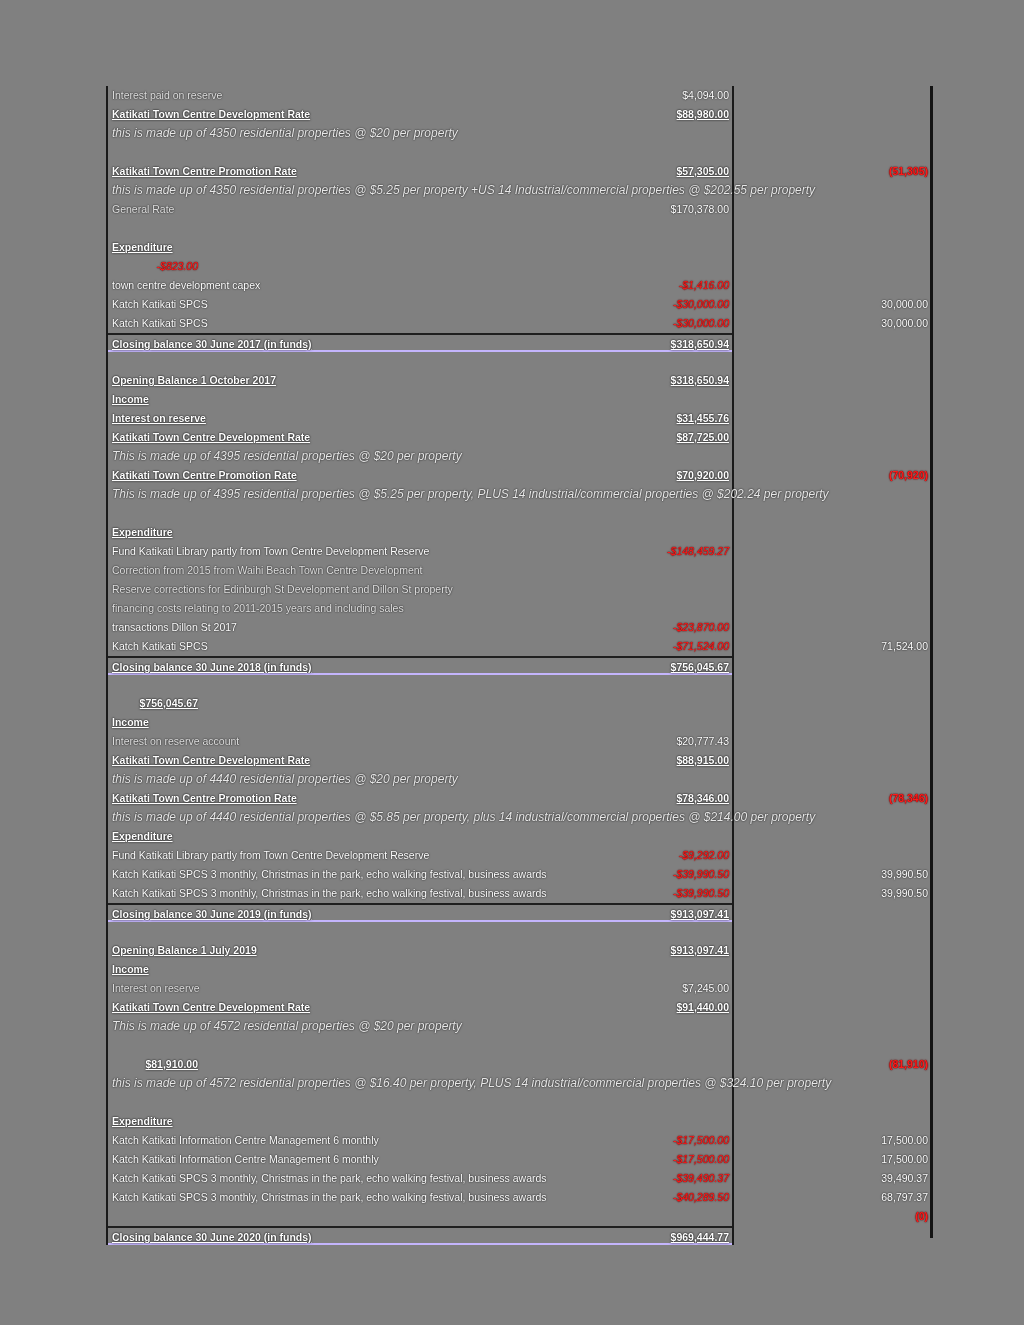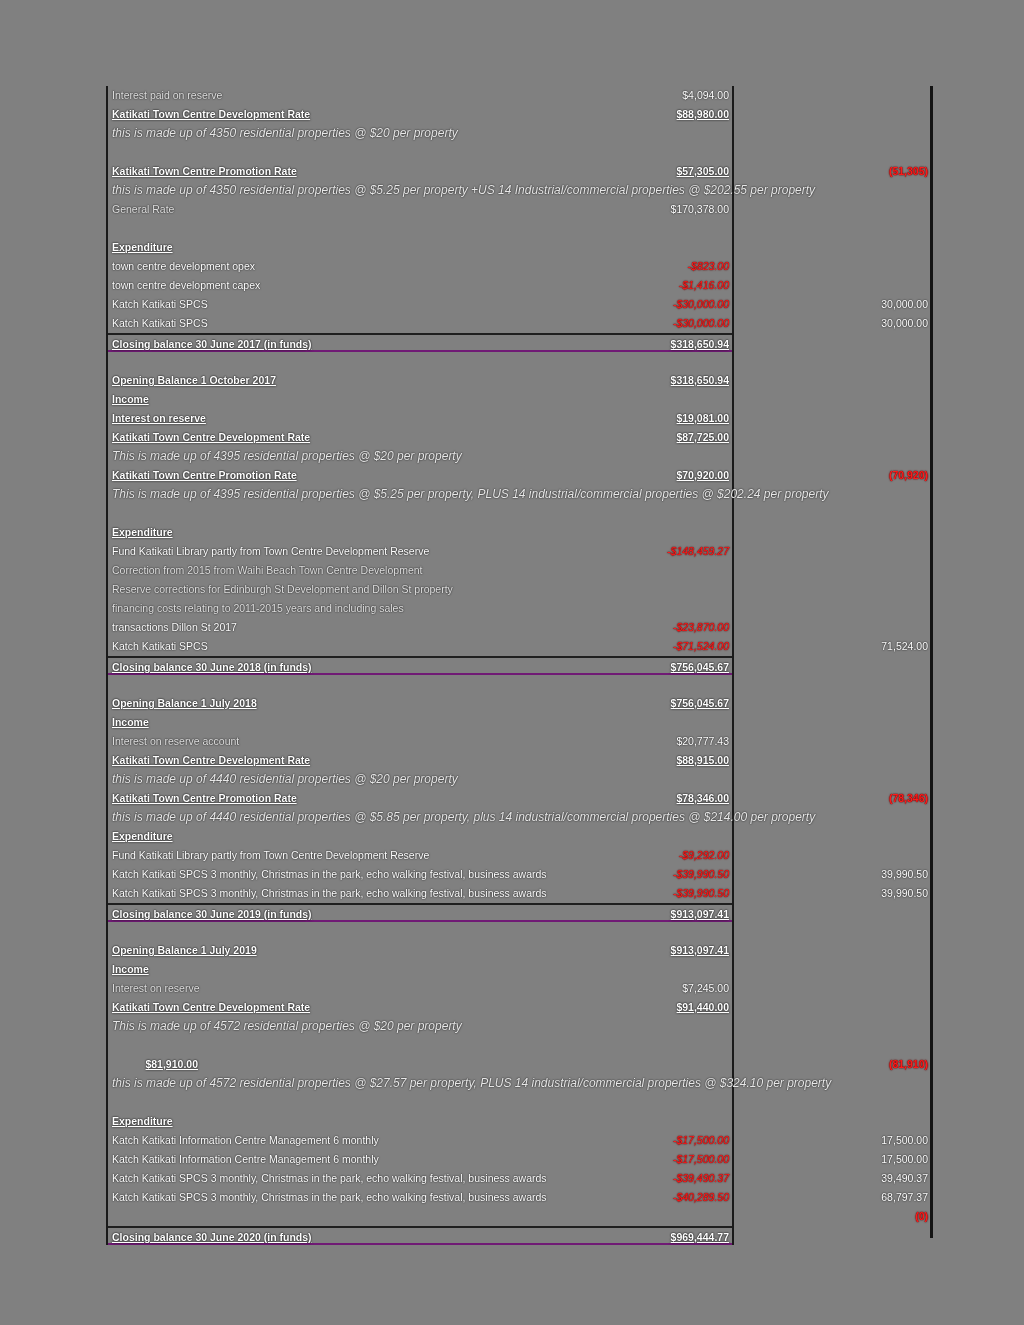--- a/index.html
+++ b/index.html
@@ -57,21 +57,21 @@
     text-align: right;
     white-space: nowrap;
     min-width: 86px;
   }
   .bold .label, .bold .amount { font-weight: bold; color:#ffffff; text-shadow: 0 0 1px #111, 0 0 2px #111; text-decoration: underline; }
   .ital .label { font-style: italic; font-size: 12px; color:#e8e8e8; }
   .neg .amount { color: #ff1a1a; text-shadow: 0 0 1px #5a0000, 0 0 2px #6a0000; font-style: italic; }
   .muted .label { color:#e0e0e0; }
   .closing {
     border-top: 2px solid #1f1f1f;
-    border-bottom: 2px solid #701a75;
+    border-bottom: 2px solid #c4b5fd;
   }
   .blank { height: 19px; }
   
   .rightcol {
     position: absolute;
     left: 760px;
     top: 86px;
     width: 176px;
   }
   .rrow {
@@ -134,21 +134,20 @@
       </div>
       <div class="row blank">
         <div class="label"></div>
         <div class="amount"></div>
       </div>
       <div class="row bold">
         <div class="label">Expenditure</div>
         <div class="amount"></div>
       </div>
       <div class="row neg">
-        <div class="label">town centre development opex</div>
         <div class="amount">-$823.00</div>
       </div>
       <div class="row neg">
         <div class="label">town centre development capex</div>
         <div class="amount">-$1,416.00</div>
       </div>
       <div class="row neg">
         <div class="label">Katch Katikati SPCS</div>
         <div class="amount">-$30,000.00</div>
       </div>
@@ -167,21 +166,21 @@
       <div class="row bold">
         <div class="label">Opening Balance 1 October 2017</div>
         <div class="amount">$318,650.94</div>
       </div>
       <div class="row bold">
         <div class="label">Income</div>
         <div class="amount"></div>
       </div>
       <div class="row bold">
         <div class="label">Interest on reserve</div>
-        <div class="amount">$19,081.00</div>
+        <div class="amount">$31,455.76</div>
       </div>
       <div class="row bold">
         <div class="label">Katikati Town Centre Development Rate</div>
         <div class="amount">$87,725.00</div>
       </div>
       <div class="row ital">
         <div class="label">This is made up of 4395 residential properties @ $20 per property</div>
         <div class="amount"></div>
       </div>
       <div class="row bold">
@@ -226,21 +225,20 @@
       </div>
       <div class="row bold closing">
         <div class="label">Closing balance 30 June 2018 (in funds)</div>
         <div class="amount">$756,045.67</div>
       </div>
       <div class="row blank">
         <div class="label"></div>
         <div class="amount"></div>
       </div>
       <div class="row bold">
-        <div class="label">Opening Balance 1 July 2018</div>
         <div class="amount">$756,045.67</div>
       </div>
       <div class="row bold">
         <div class="label">Income</div>
         <div class="amount"></div>
       </div>
       <div class="row muted">
         <div class="label">Interest on reserve account</div>
         <div class="amount">$20,777.43</div>
       </div>
@@ -305,21 +303,21 @@
         <div class="amount"></div>
       </div>
       <div class="row blank">
         <div class="label"></div>
         <div class="amount"></div>
       </div>
       <div class="row bold">
         <div class="amount">$81,910.00</div>
       </div>
       <div class="row ital">
-        <div class="label">this is made up of 4572 residential properties @ $27.57 per property, PLUS 14 industrial/commercial properties @ $324.10 per property</div>
+        <div class="label">this is made up of 4572 residential properties @ $16.40 per property, PLUS 14 industrial/commercial properties @ $324.10 per property</div>
         <div class="amount"></div>
       </div>
       <div class="row blank">
         <div class="label"></div>
         <div class="amount"></div>
       </div>
       <div class="row bold">
         <div class="label">Expenditure</div>
         <div class="amount"></div>
       </div>

